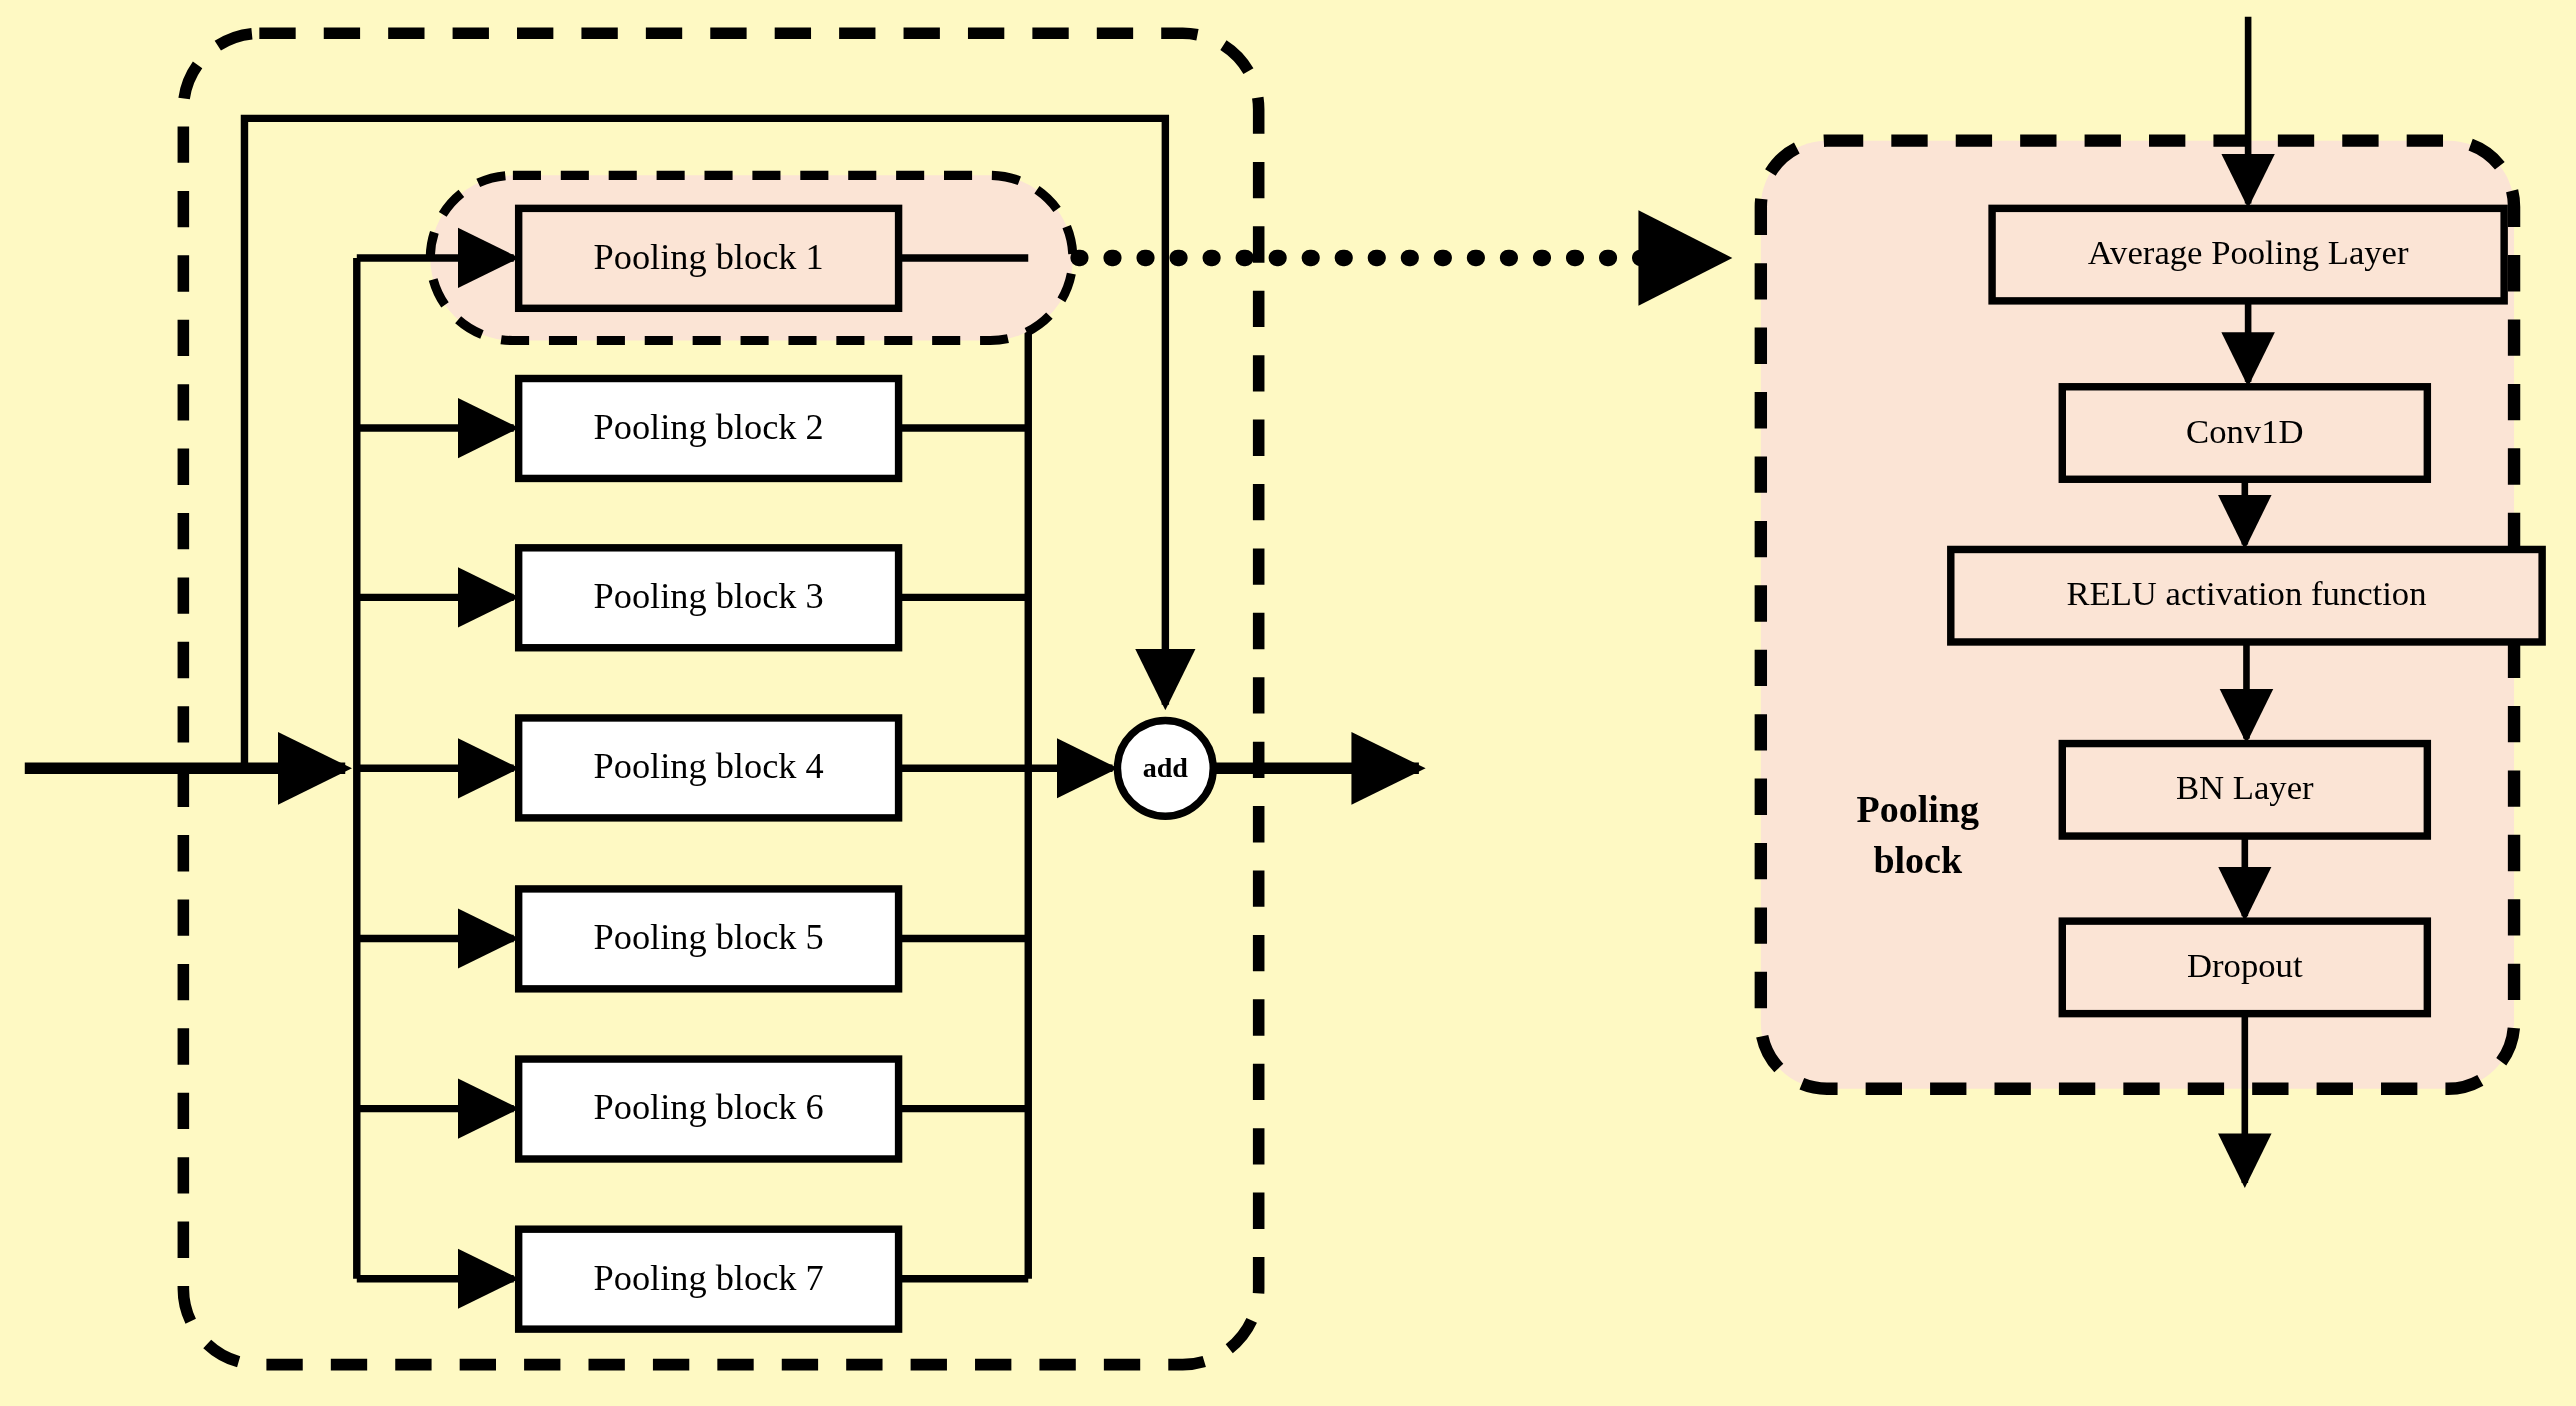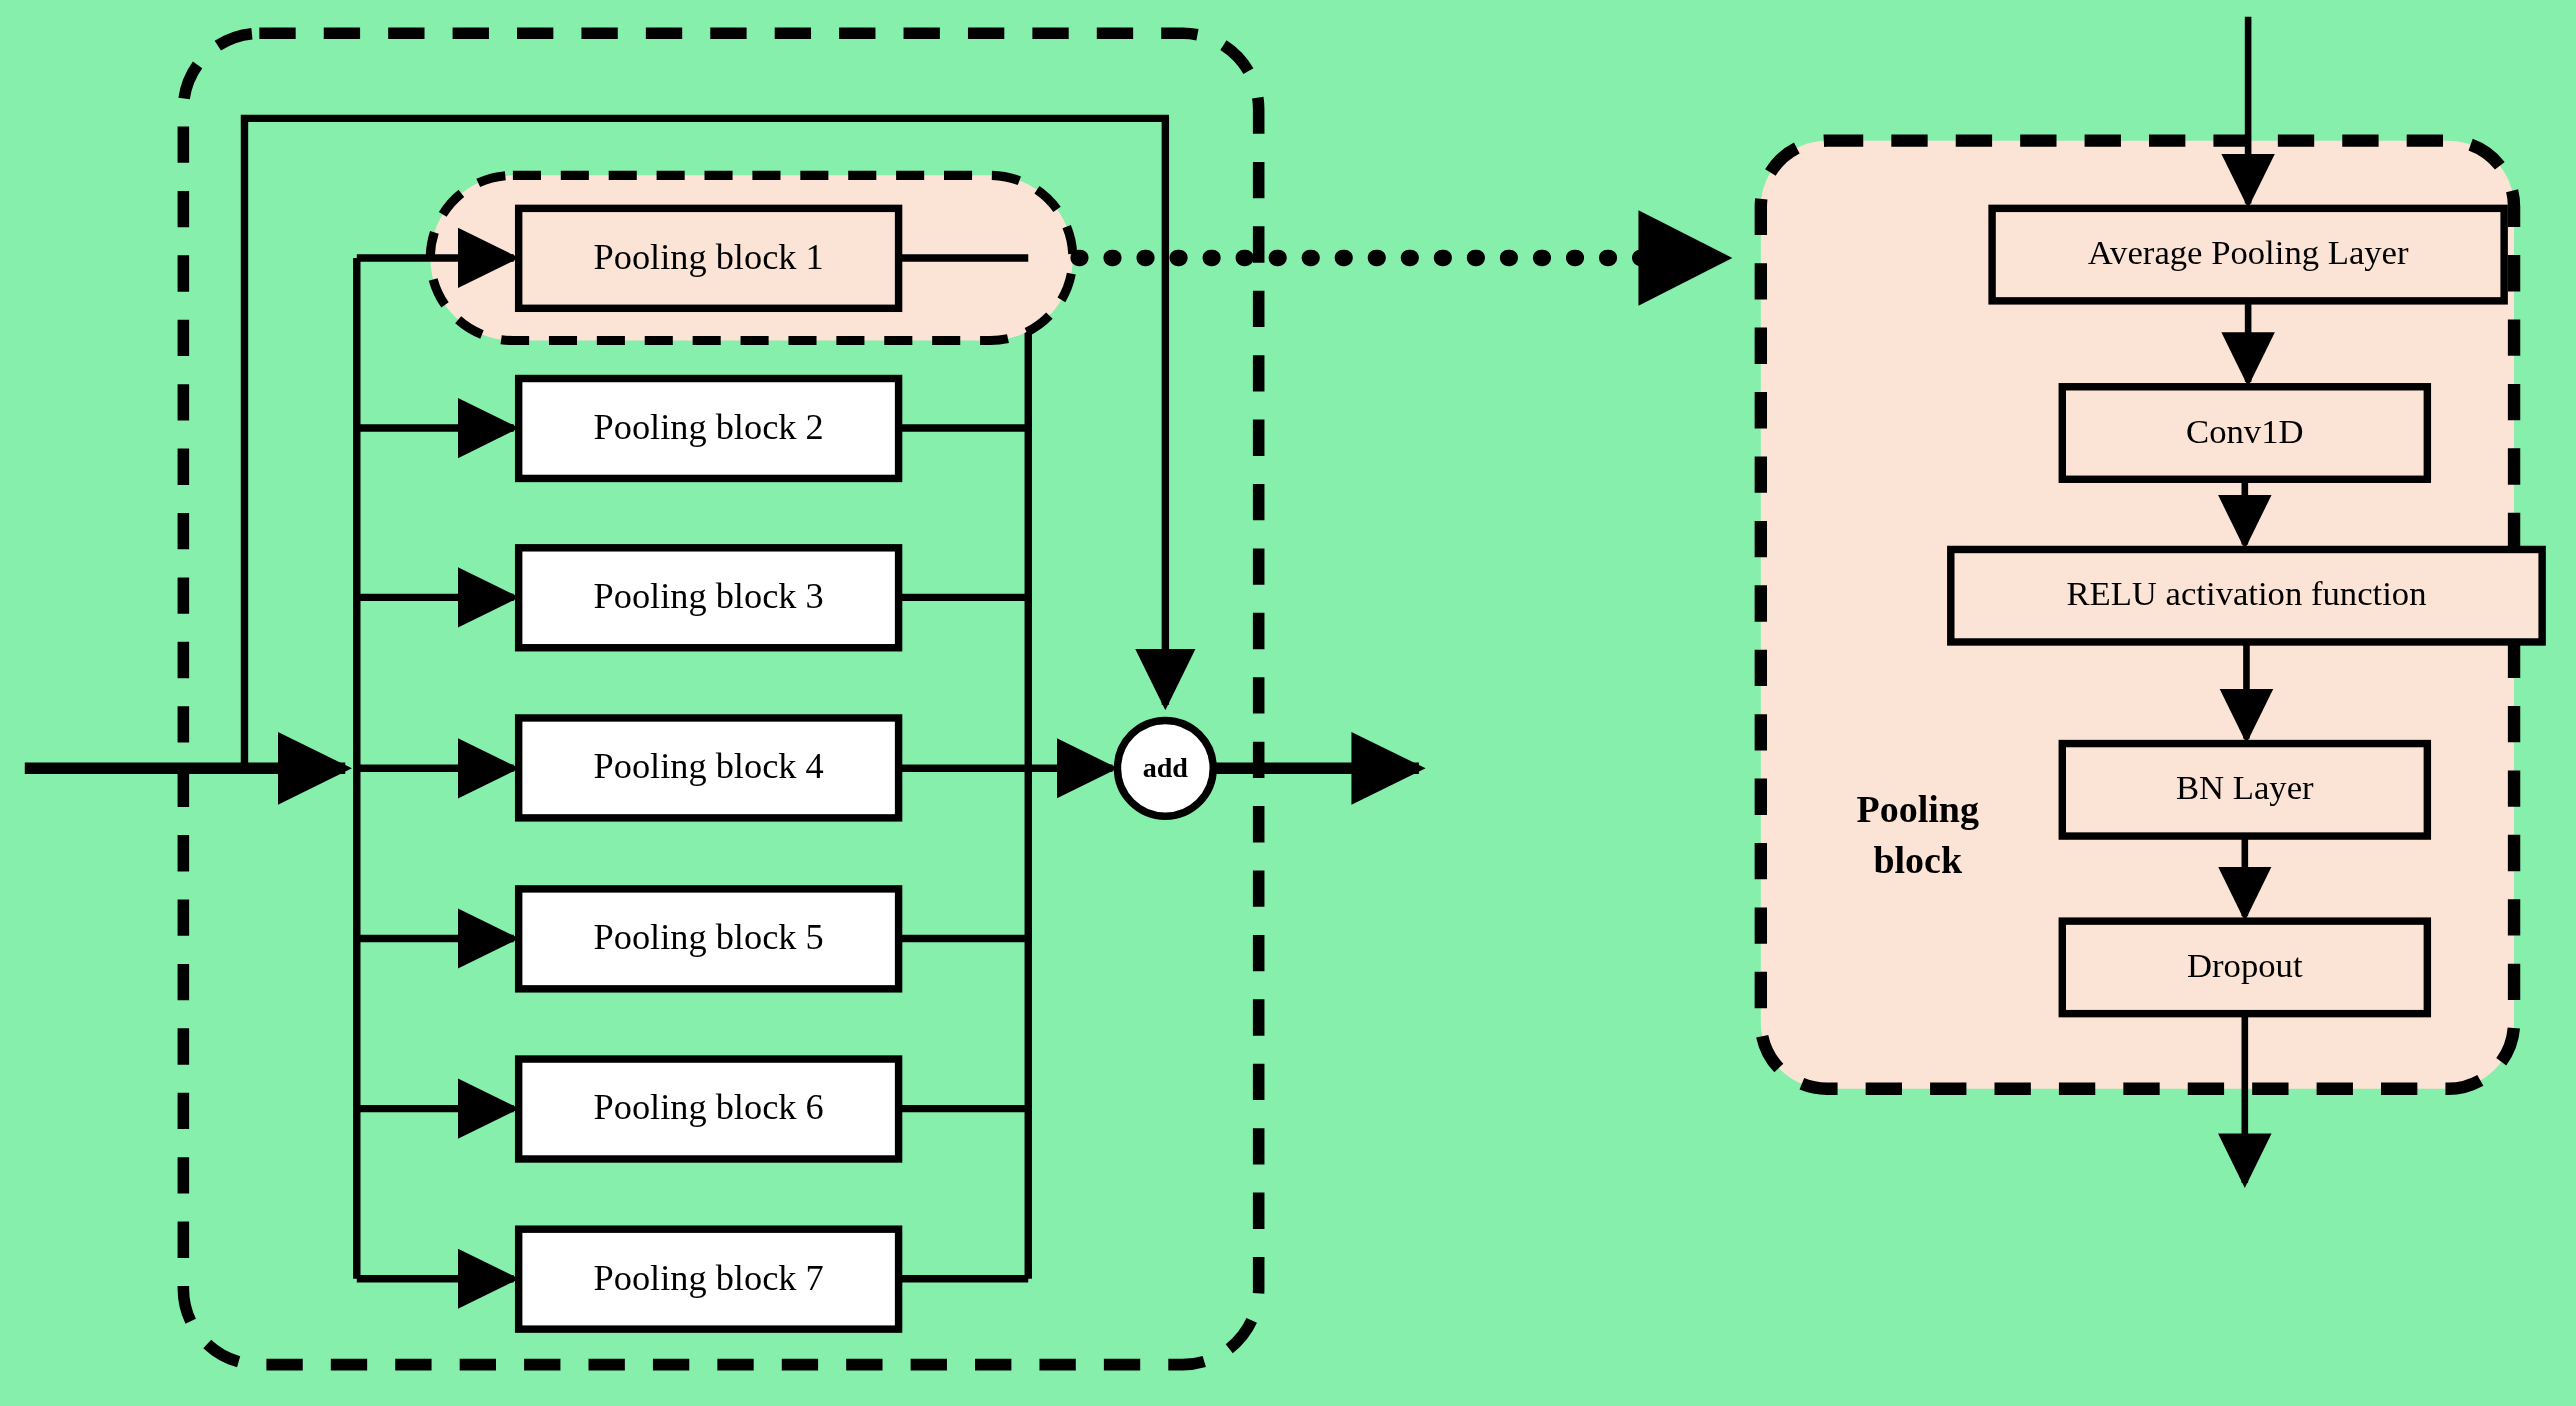--- a/index.html
+++ b/index.html
@@ -4,21 +4,21 @@
 <style>
   html, body {
     margin: 0;
     padding: 0;
     background: #ffffff;
   }
   #stage {
     position: relative;
     width: 2576px;
     height: 1407px;
-    background: #86efac;
+    background: #fef9c3;
     overflow: hidden;
     font-family: "Liberation Serif", "DejaVu Serif", serif;
   }
   svg.diagram {
     position: absolute;
     inset: 0;
     width: 2576px;
     height: 1407px;
     display: block;
   }

